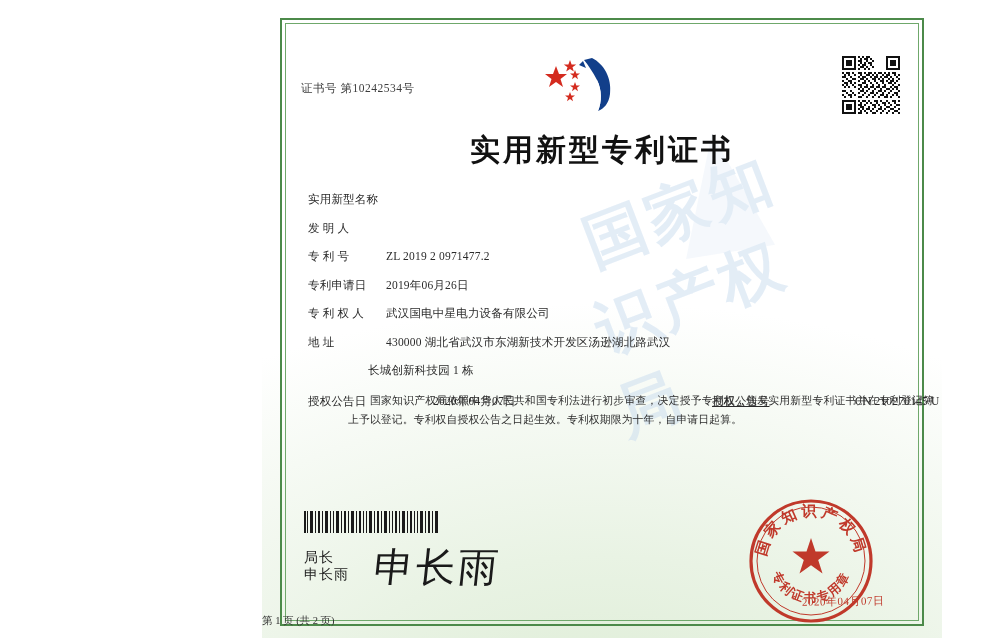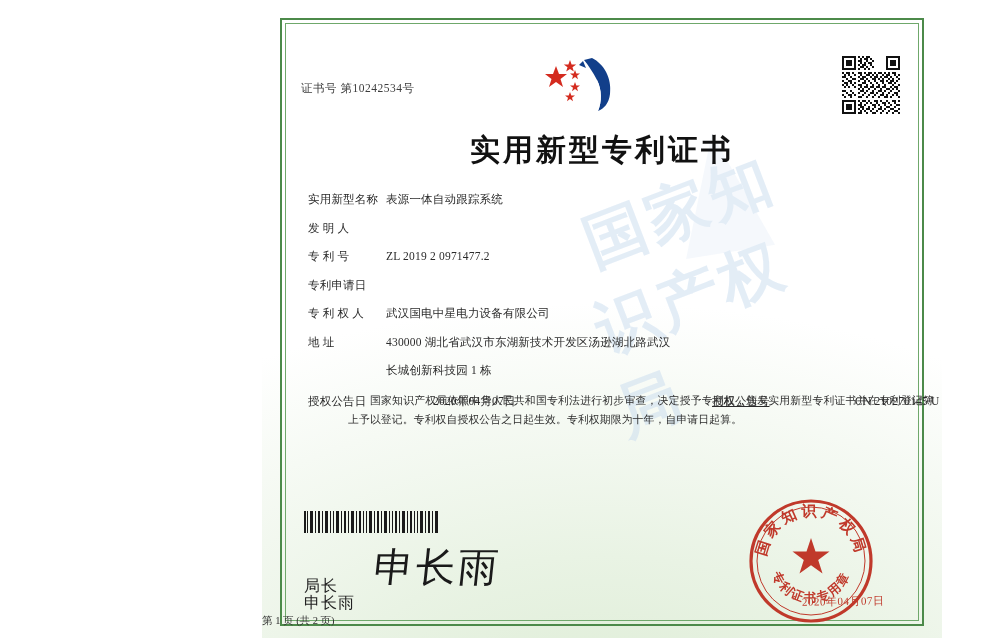--- a/index.html
+++ b/index.html
@@ -136,21 +136,21 @@
   .flabel {
     width: 78px;
     flex: 0 0 78px;
     letter-spacing: 0.2px;
     white-space: nowrap;
   }
   .fval {
     flex: 1 1 auto;
     letter-spacing: 0.2px;
   }
-  .fval.second-line { margin-left: 78px; margin-top: 4px; }
+  .fval.second-line { margin-left: 60px; margin-top: 4px; }
   .frow.two-col .fval { flex: 0 0 auto; width: 232px; }
   .frow.two-col .flabel2 {
     width: 96px;
     flex: 0 0 96px;
     white-space: nowrap;
     text-decoration: underline;
   }
   
   .body-text {
     position: absolute;
@@ -173,22 +173,22 @@
     position: absolute;
     left: 42px;
     top: 505px;
     width: 134px;
     height: 22px;
   }
   
   .sig-labels {
     position: absolute;
     left: 42px;
-    top: 571px;
-    font-size: 16px;
+    top: 543px;
+    font-size: 14px;
     line-height: 17px;
     color: #222;
     letter-spacing: 1px;
   }
   .sig-hand {
     position: absolute;
     left: 112px;
     top: 534px;
     font-size: 40px;
     color: #1a1a1a;
@@ -470,31 +470,31 @@
         <polygon points="33,28 34.3,31.5 38,31.5 35,33.8 36,37.3 33,35.1 30,37.3 31,33.8 28,31.5 31.7,31.5"></polygon>
         <polygon points="28,38 29.3,41.5 33,41.5 30,43.8 31,47.3 28,45.1 25,47.3 26,43.8 23,41.5 26.7,41.5"></polygon>
       </g>
     </svg>
 
     <div class="cert-title">实用新型专利证书</div>
 
     <div class="fields">
       <div class="frow">
         <div class="flabel">实用新型名称</div>
-        <div class="fval">表源一体自动跟踪系统</div>
       </div>
       <div class="frow">
         <div class="flabel">发 明 人</div>
       </div>
       <div class="frow">
         <div class="flabel">专 利 号</div>
         <div class="fval">ZL 2019 2 0971477.2</div>
       </div>
       <div class="frow">
         <div class="flabel">专利申请日</div>
+        <div class="fval">2019年06月26日</div>
       </div>
       <div class="frow">
         <div class="flabel">专 利 权 人</div>
         <div class="fval">武汉国电中星电力设备有限公司</div>
       </div>
       <div class="frow">
         <div class="flabel">地       址</div>
         <div class="fval">430000  湖北省武汉市东湖新技术开发区汤逊湖北路武汉</div>
       </div>
       <div class="fval second-line">长城创新科技园 1 栋</div>

